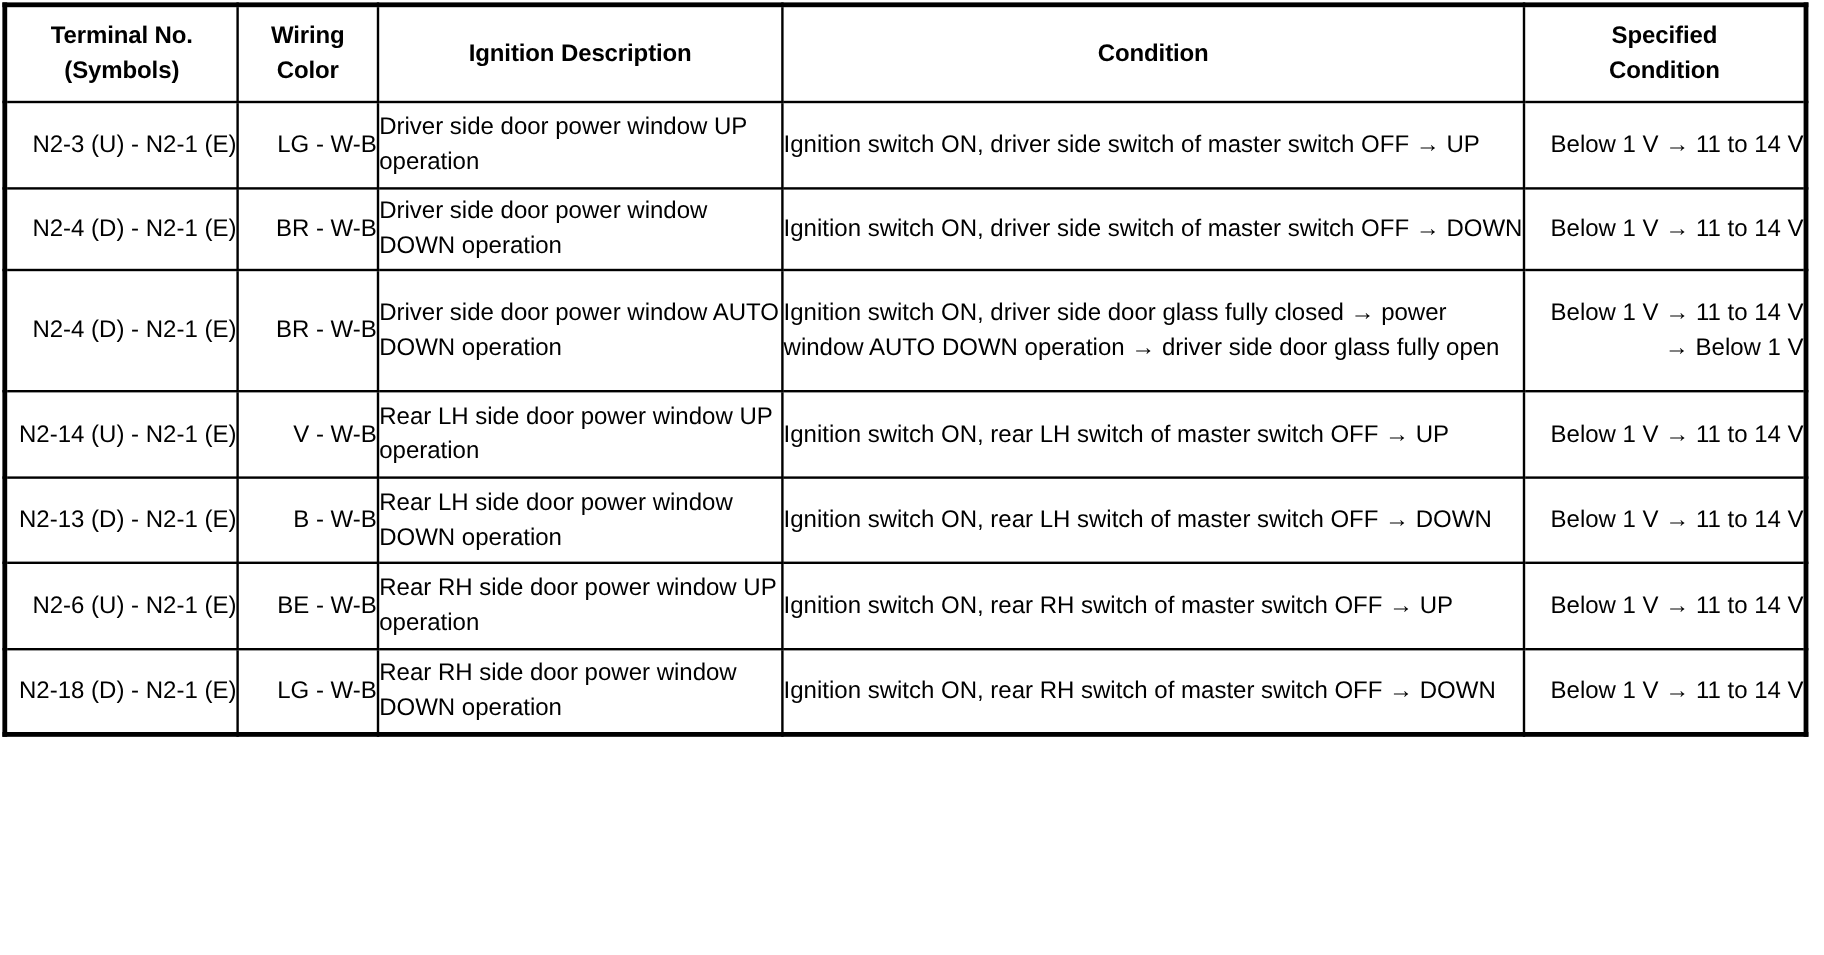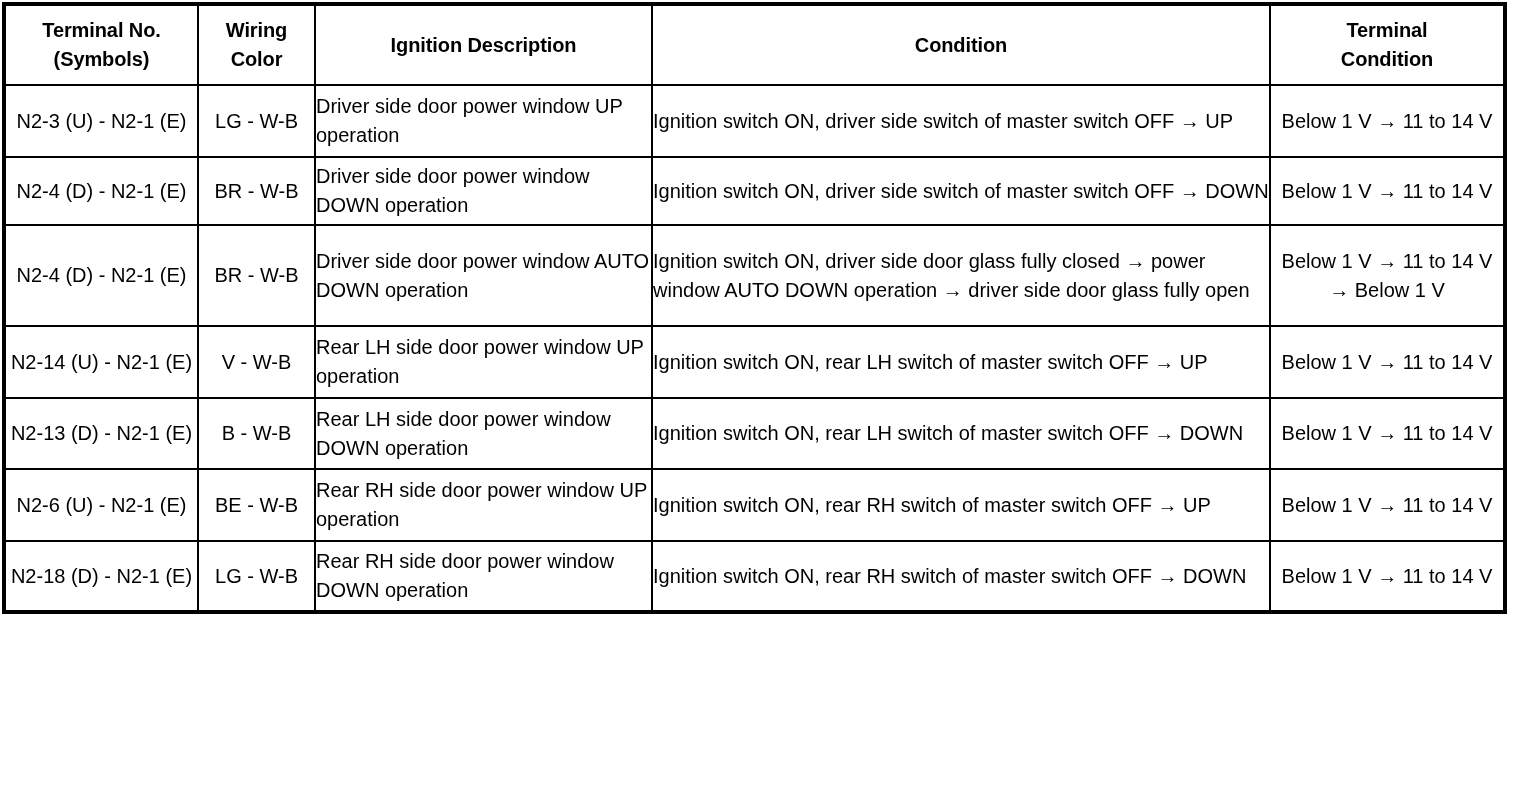--- a/index.html
+++ b/index.html
@@ -54,21 +54,21 @@
     text-align: center;
     height: 74px;
     padding: 2px 6px;
     letter-spacing: -0.1px;
   }
 
   
   .hdr-line { display: block; }
 
   td.cell-center {
-    text-align: center;
+    text-align: right;
     padding: 6px 7px;
   }
   td.cell-left {
     text-align: left;
     padding: 6px 9px;
   }
 
   
   tr.r1 td { height: 70px; }
   tr.r2 td { height: 66px; }
@@ -104,21 +104,21 @@
           <span class="hdr-line">Wiring</span>
           <span class="hdr-line">Color</span>
         </th>
         <th>
           <span class="hdr-line">Ignition Description</span>
         </th>
         <th>
           <span class="hdr-line">Condition</span>
         </th>
         <th>
-          <span class="hdr-line">Terminal</span>
+          <span class="hdr-line">Specified</span>
           <span class="hdr-line">Condition</span>
         </th>
       </tr>
     </thead>
 
     <tbody>
 
       <tr class="r1">
         <td class="cell-center">N2-3 (U) - N2-1 (E)</td>
         <td class="cell-center">LG - W-B</td>

